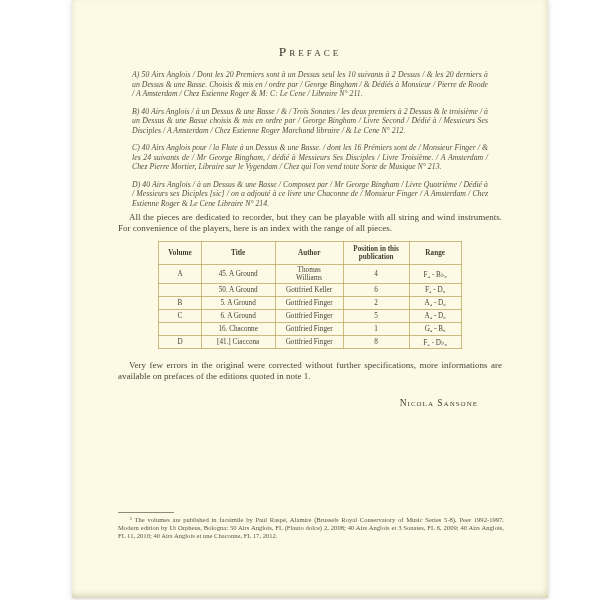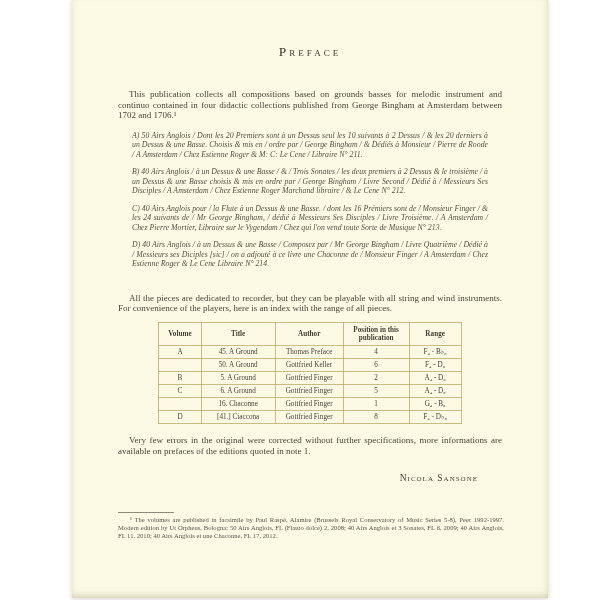--- a/index.html
+++ b/index.html
@@ -30,21 +30,21 @@
   }
   .intro{margin-top:29px;}
   .section-par{
     font-style:italic;font-size:7.8px;line-height:9.5px;
     text-align:justify;margin:0 14px;color:#555044;
   }
   .sec-a{margin-top:10px;}
   .sec-b{margin-top:8px;}
   .sec-c{margin-top:8px;}
   .sec-d{margin-top:8px;}
-  .index-par{margin-top:24px;}
+  .index-par{margin-top:4px;}
   table.index{
     border-collapse:collapse;margin:8px auto 0 auto;
     font-size:7.2px;color:#4a443a;
   }
   table.index th,table.index td{
     border:1px solid rgba(188,164,92,.75);
     text-align:center;vertical-align:middle;
     padding:1px 9px;height:10px;
   }
   table.index th{
@@ -68,21 +68,20 @@
   }
 </style>
 </head>
 <body>
 
 <div class="page">
   <div class="content">
 
     <div class="title">Preface</div>
 
-    <p class="body-par intro">This publication collects all compositions based on grounds basses for melodic instrument and continuo contained in four didactic collections published from George Bingham at Amsterdam between 1702 and 1706.¹</p>
 
     <p class="section-par sec-a">A) 50 Airs Anglois / Dont les 20 Premiers sont à un Dessus seul les 10 suivants à 2 Dessus / &amp; les 20 derniers à un Dessus &amp; une Basse. Choisis &amp; mis en / ordre par / George Bingham / &amp; Dédiés à Monsieur / Pierre de Roode / A Amsterdam / Chez Estienne Roger &amp; M: C: Le Cene / Libraire N° 211.</p>
     <p class="section-par sec-b">B) 40 Airs Anglois / à un Dessus &amp; une Basse / &amp; / Trois Sonates / les deux premiers à 2 Dessus &amp; le troisième / à un Dessus &amp; une Basse choisis &amp; mis en ordre par / George Bingham / Livre Second / Dédié à / Messieurs Ses Disciples / A Amsterdam / Chez Estienne Roger Marchand libraire / &amp; Le Cene N° 212.</p>
     <p class="section-par sec-c">C) 40 Airs Anglois pour / la Flute à un Dessus &amp; une Basse. / dont les 16 Prémiers sont de / Monsieur Finger / &amp; les 24 suivants de / Mr George Bingham, / dédié à Messieurs Ses Disciples / Livre Troisième. / A Amsterdam / Chez Pierre Mortier, Libraire sur le Vygendam / Chez qui l'on vend toute Sorte de Musique N° 213.</p>
     <p class="section-par sec-d">D) 40 Airs Anglois / à un Dessus &amp; une Basse / Composez par / Mr George Bingham / Livre Quatrième / Dédié à / Messieurs ses Diciples [sic] / on a adjouté à ce livre une Chaconne de / Monsieur Finger / A Amsterdam / Chez Estienne Roger &amp; Le Cene Libraire N° 214.</p>
 
     <p class="body-par index-par">All the pieces are dedicated to recorder, but they can be playable with all string and wind instruments. For convenience of the players, here is an index with the range of all pieces.</p>
 
     <table class="index">
       <colgroup>
@@ -98,21 +97,21 @@
             <th>Title</th>
             <th>Author</th>
             <th>Position in this publication</th>
             <th>Range</th>
           </tr>
       </thead>
       <tbody>
           <tr>
             <td>A</td>
             <td>45. A Ground</td>
-            <td>Thomas Preface</td>
+            <td>Thomas Williams</td>
             <td>4</td>
             <td>F₄ - B♭₅</td>
           </tr>
           <tr>
             <td></td>
             <td>50. A Ground</td>
             <td>Gottfried Keller</td>
             <td>6</td>
             <td>F₄ - D₅</td>
           </tr>

